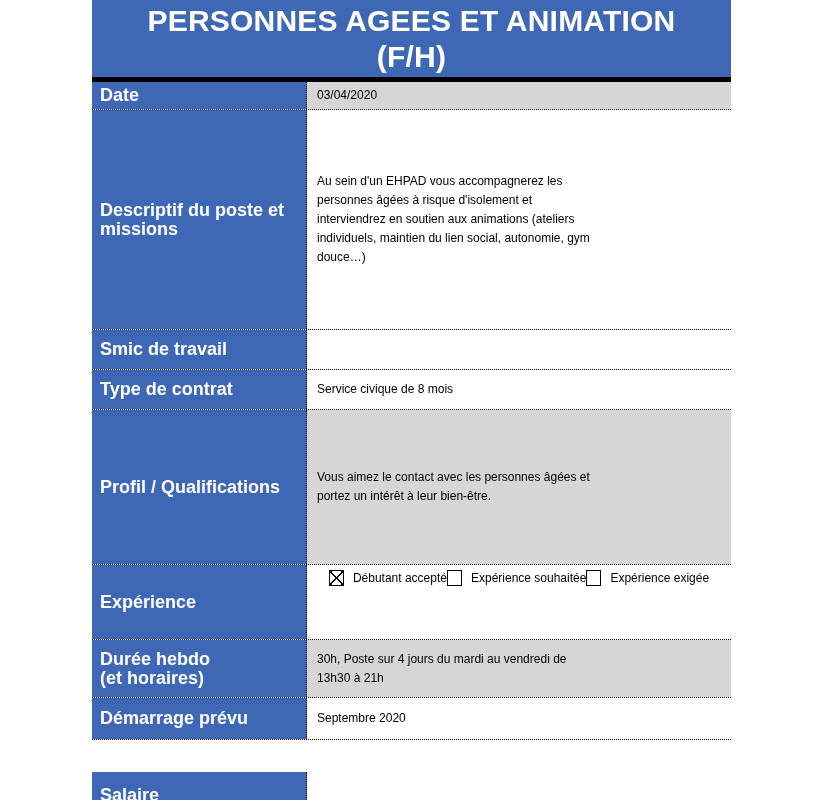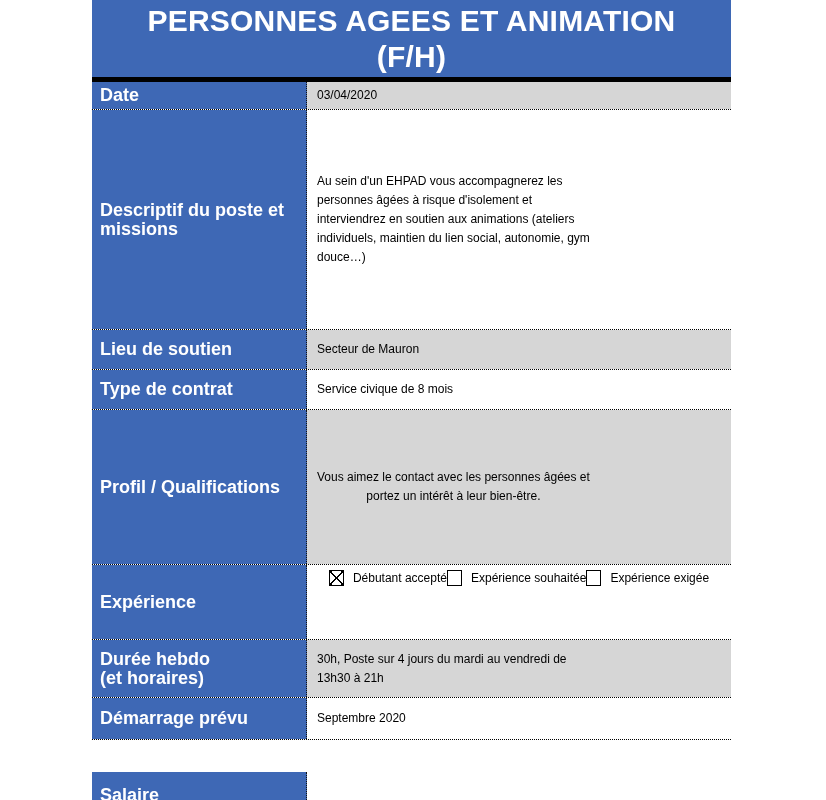--- a/index.html
+++ b/index.html
@@ -64,21 +64,21 @@
     display: flex;
     align-items: center;
     white-space: pre-line;
     background: #ffffff;
   }
   .shade-gray .value-cell { background: var(--cell-gray, #D6D6D6); }
   .r-date     { height: 28px; }
   .r-desc     { height: 220px; }
   .r-lieu     { height: 40px; }
   .r-type     { height: 40px; }
-  .r-profil   { height: 155px; text-align: center; }
+  .r-profil   { height: 155px; }
   .r-exp      { height: 75px; }
   .r-duree    { height: 58px; }
   .r-dem      { height: 42px; }
   .r-sal      { height: 47px; margin-top: 32px; }
   .r-partial  { height: 13px; border-bottom: none; overflow: hidden; }
   .exp-col {
     flex-direction: row;
     align-items: flex-start;
     justify-content: center;
   }
@@ -124,22 +124,21 @@
   <div class="row r-desc">
     <div class="label-cell">Descriptif du poste et missions</div>
     <div class="value-cell">Au sein d'un EHPAD vous accompagnerez les
 personnes âgées à risque d'isolement et
 interviendrez en soutien aux animations (ateliers
 individuels, maintien du lien social, autonomie, gym
 douce…)</div>
   </div>
 
   <div class="row r-lieu shade-gray">
-    <div class="label-cell">Lieu de soutien</div>
-    <div class="value-cell">Secteur de Mauron</div>
+    <div class="label-cell">Smic de travail</div>
   </div>
 
   <div class="row r-type">
     <div class="label-cell">Type de contrat</div>
     <div class="value-cell">Service civique de 8 mois</div>
   </div>
 
   <div class="row r-profil shade-gray">
     <div class="label-cell">Profil / Qualifications</div>
     <div class="value-cell">Vous aimez le contact avec les personnes âgées et

